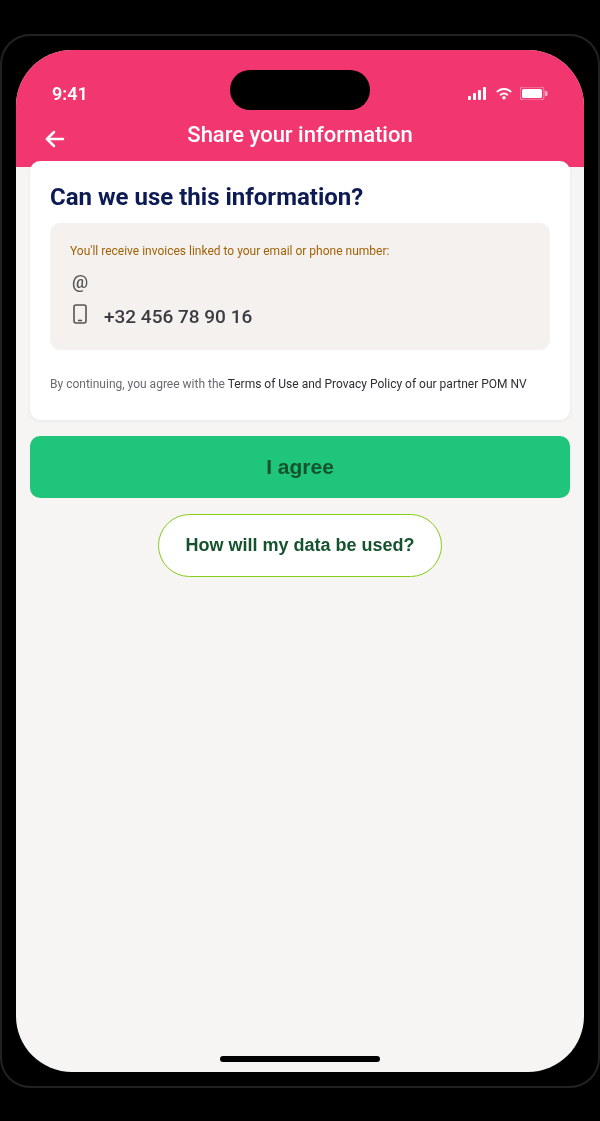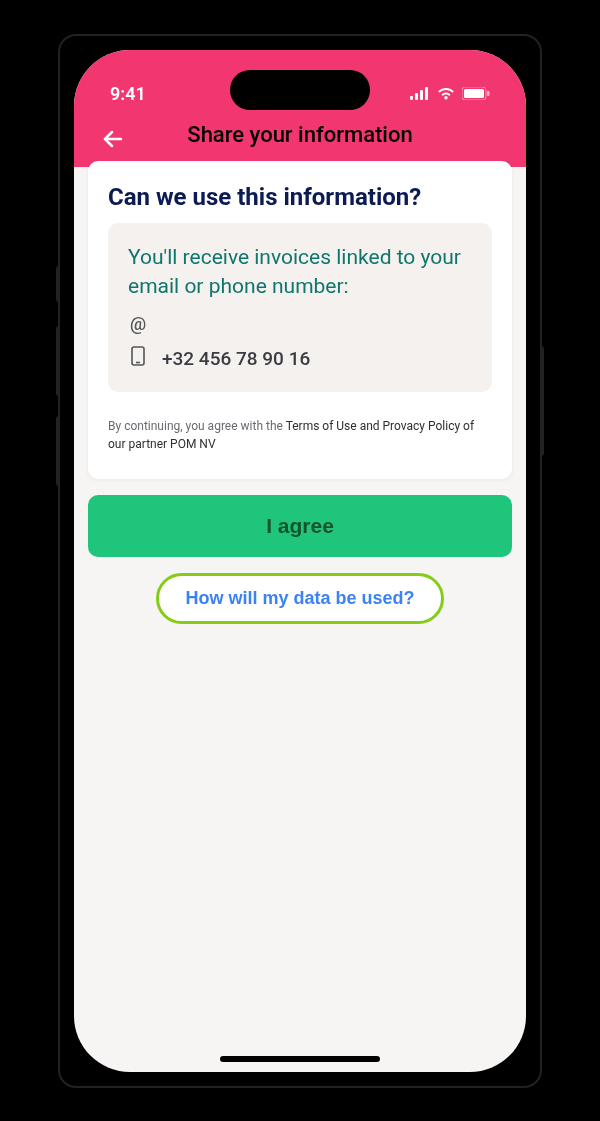--- a/index.html
+++ b/index.html
@@ -6,24 +6,24 @@
     body {
       width: 600px;
       height: 1121px;
       background: #000;
       font-family: -apple-system, BlinkMacSystemFont, "Segoe UI", Roboto, sans-serif;
       display: flex;
       align-items: center;
       justify-content: center;
     }
     .phone-frame {
-      width: 480px;
+      width: 596px;
       height: 1050px;
       background: #000;
-      border-radius: 16px;
+      border-radius: 28px;
       padding: 14px;
       position: relative;
       box-shadow: 0 0 0 2px #222;
     }
     .side-button-left-1 { position:absolute; left:-4px; top:230px; width:4px; height:36px; background:#222; border-radius:3px 0 0 3px; }
     .side-button-left-2 { position:absolute; left:-4px; top:290px; width:4px; height:70px; background:#222; border-radius:3px 0 0 3px; }
     .side-button-left-3 { position:absolute; left:-4px; top:380px; width:4px; height:70px; background:#222; border-radius:3px 0 0 3px; }
     .side-button-right { position:absolute; right:-4px; top:310px; width:4px; height:110px; background:#222; border-radius:0 3px 3px 0; }
     .screen {
       width: 100%;
@@ -86,21 +86,21 @@
       width: 30px;
       height: 30px;
       display: flex;
       align-items: center;
       justify-content: center;
       color: #fff;
     }
     .nav-title {
       font-size: 22px;
       font-weight: 500;
-      color: #000000;
+      color: #ffffff;
     }
     .content-area {
       flex: 1;
       padding: 0 14px;
       overflow: hidden;
       transform: translateY(-6px);
     }
     .card {
       background: #fff;
       border-radius: 10px;
@@ -119,22 +119,22 @@
       line-height: 1.42;
       margin-bottom: 22px;
     }
     .info-box {
       background: #f5f1ee;
       border-radius: 10px;
       padding: 20px 20px 22px 20px;
       margin-bottom: 26px;
     }
     .info-box-text {
-      color: #0f766e;
-      font-size: 21px;
+      color: #a16207;
+      font-size: 12px;
       line-height: 1.4;
       margin-bottom: 4px;
     }
     .info-row {
       display: flex;
       align-items: center;
       gap: 14px;
       margin-top: 12px;
       color: #3b3b44;
       font-size: 19px;
@@ -166,24 +166,24 @@
       font-weight: 700;
       cursor: pointer;
     }
     .secondary-row {
       display: flex;
       justify-content: center;
       margin-top: 16px;
     }
     .secondary-btn {
       background: #fff;
-      border: 3px solid #84cc16;
-      color: #3b82f6;
+      border: 1px solid #84cc16;
+      color: #14532d;
       border-radius: 999px;
-      padding: 12px 26px;
+      padding: 20px 26px;
       font-size: 18px;
       font-weight: 700;
       cursor: pointer;
     }
   </style>
 </head>
 <body>
 
 <div class="phone-frame">
   <div class="side-button-left-1"></div>

